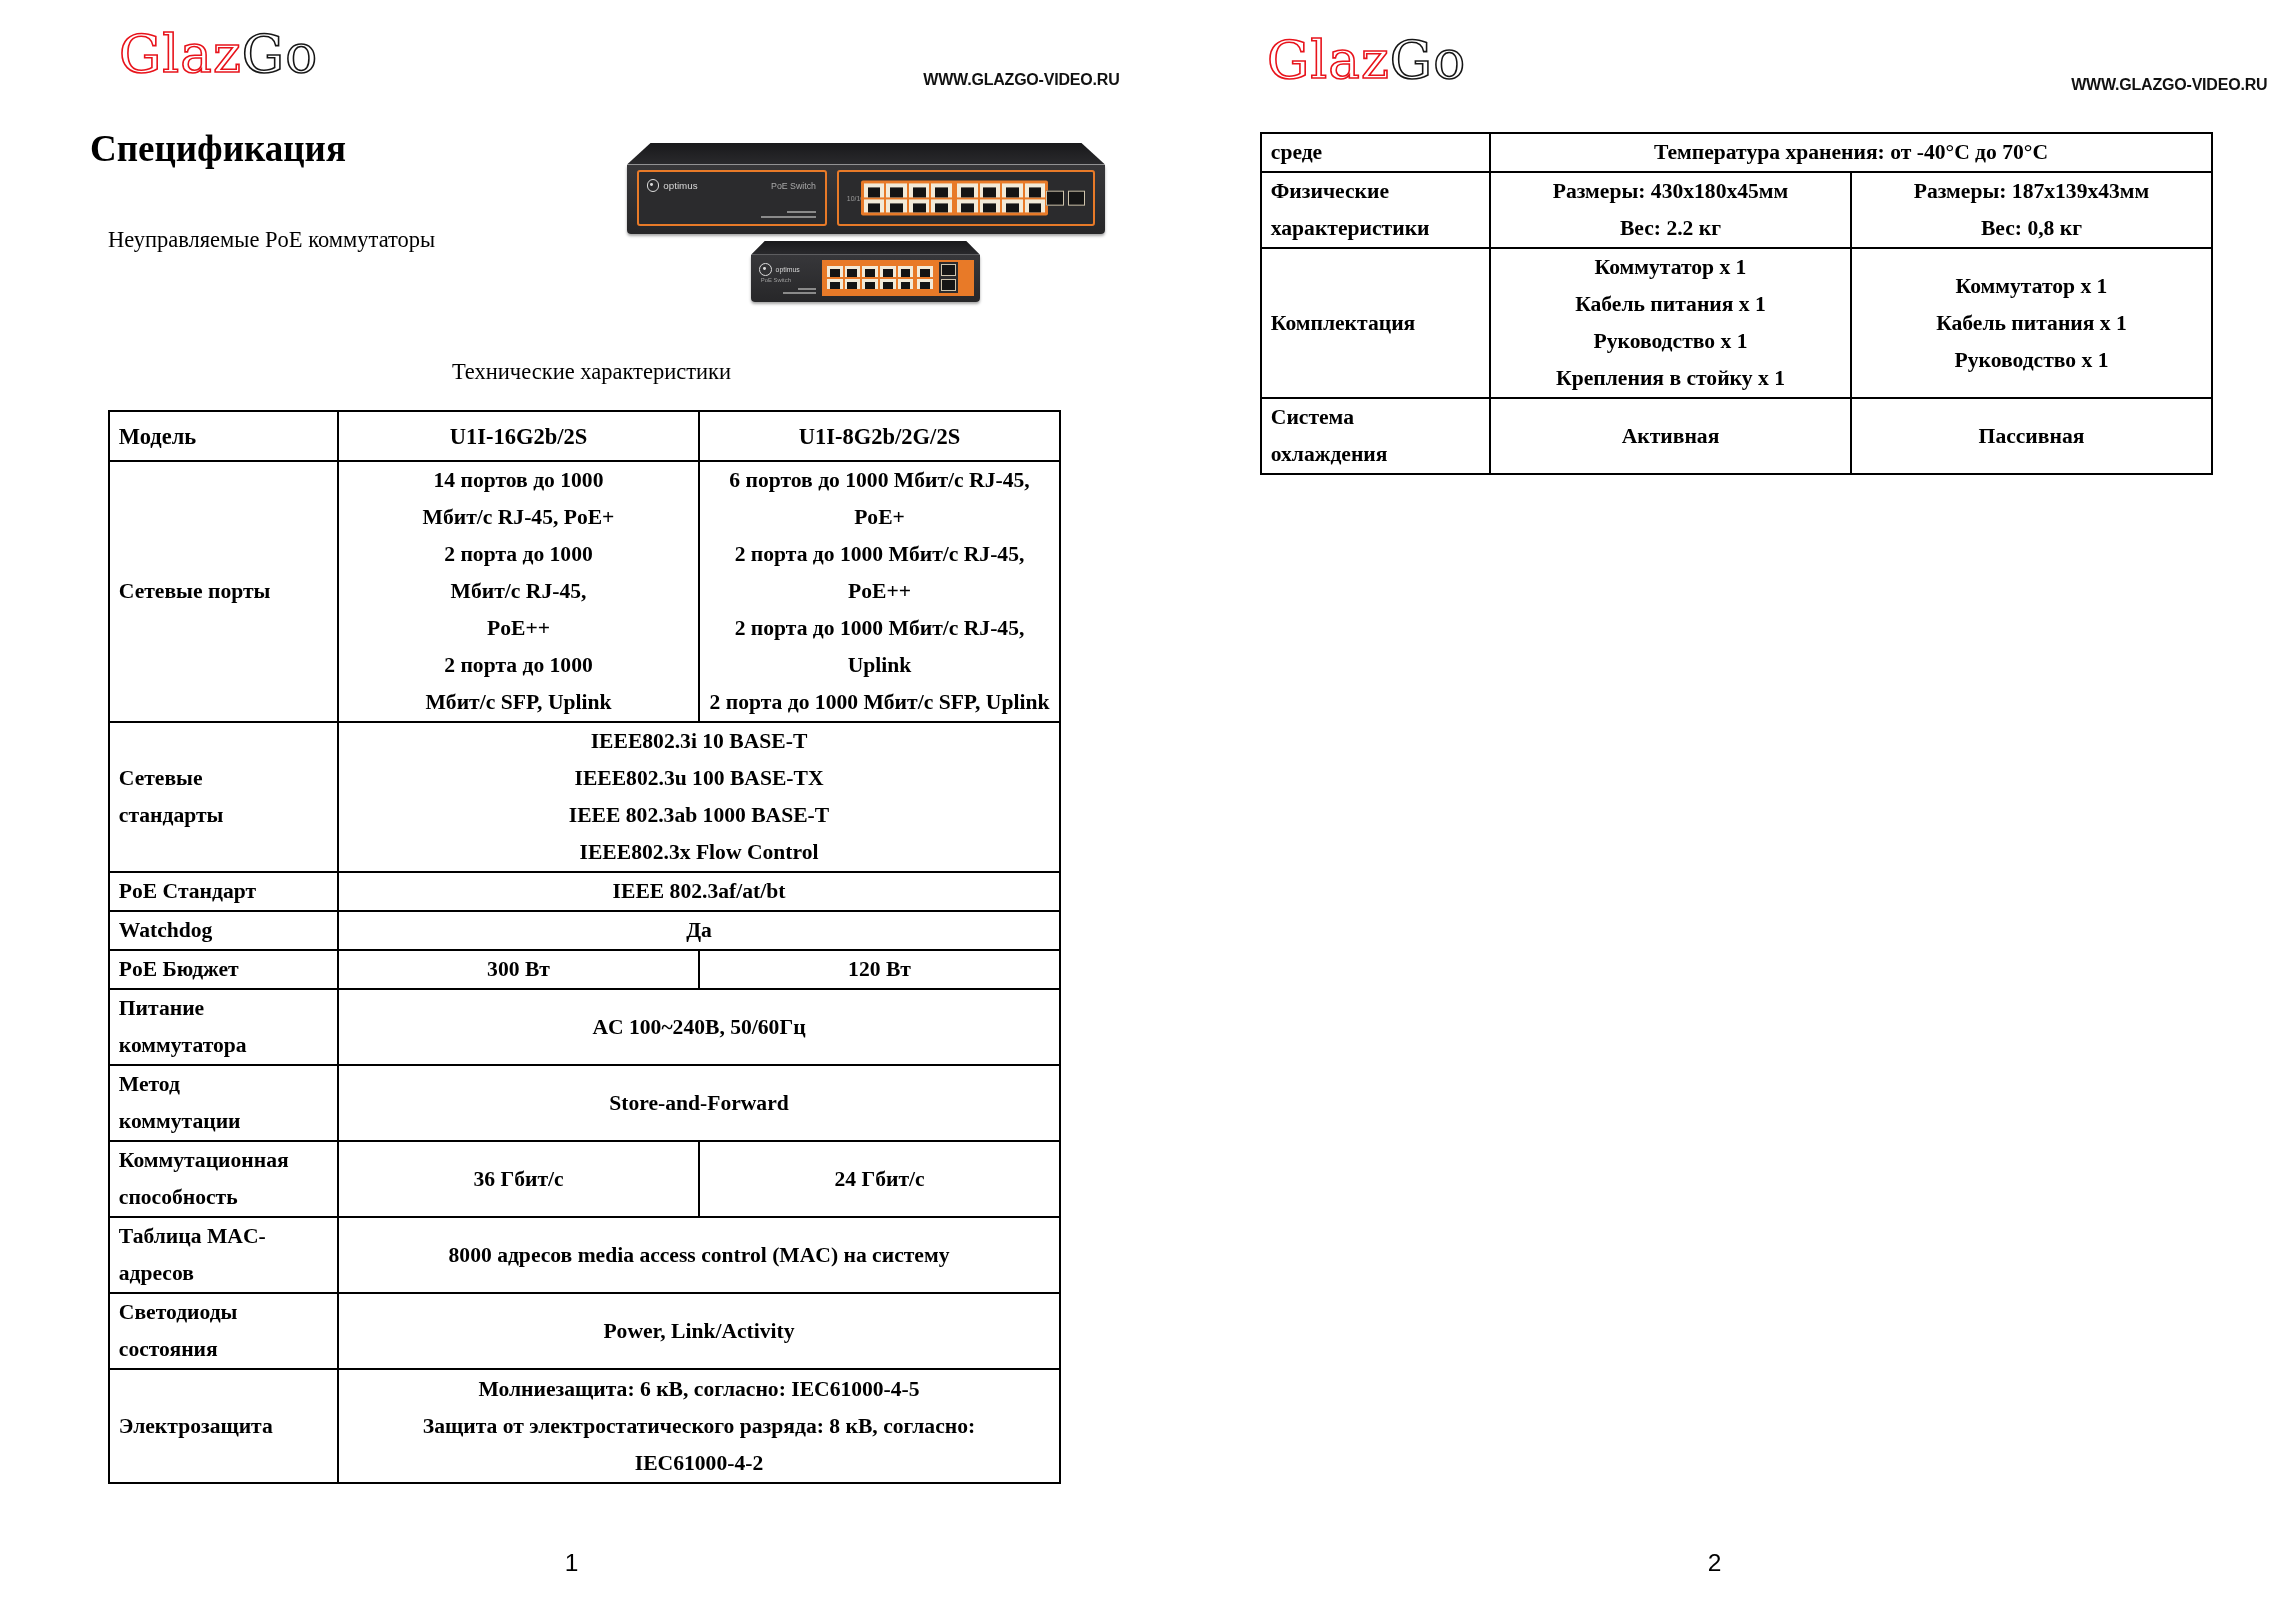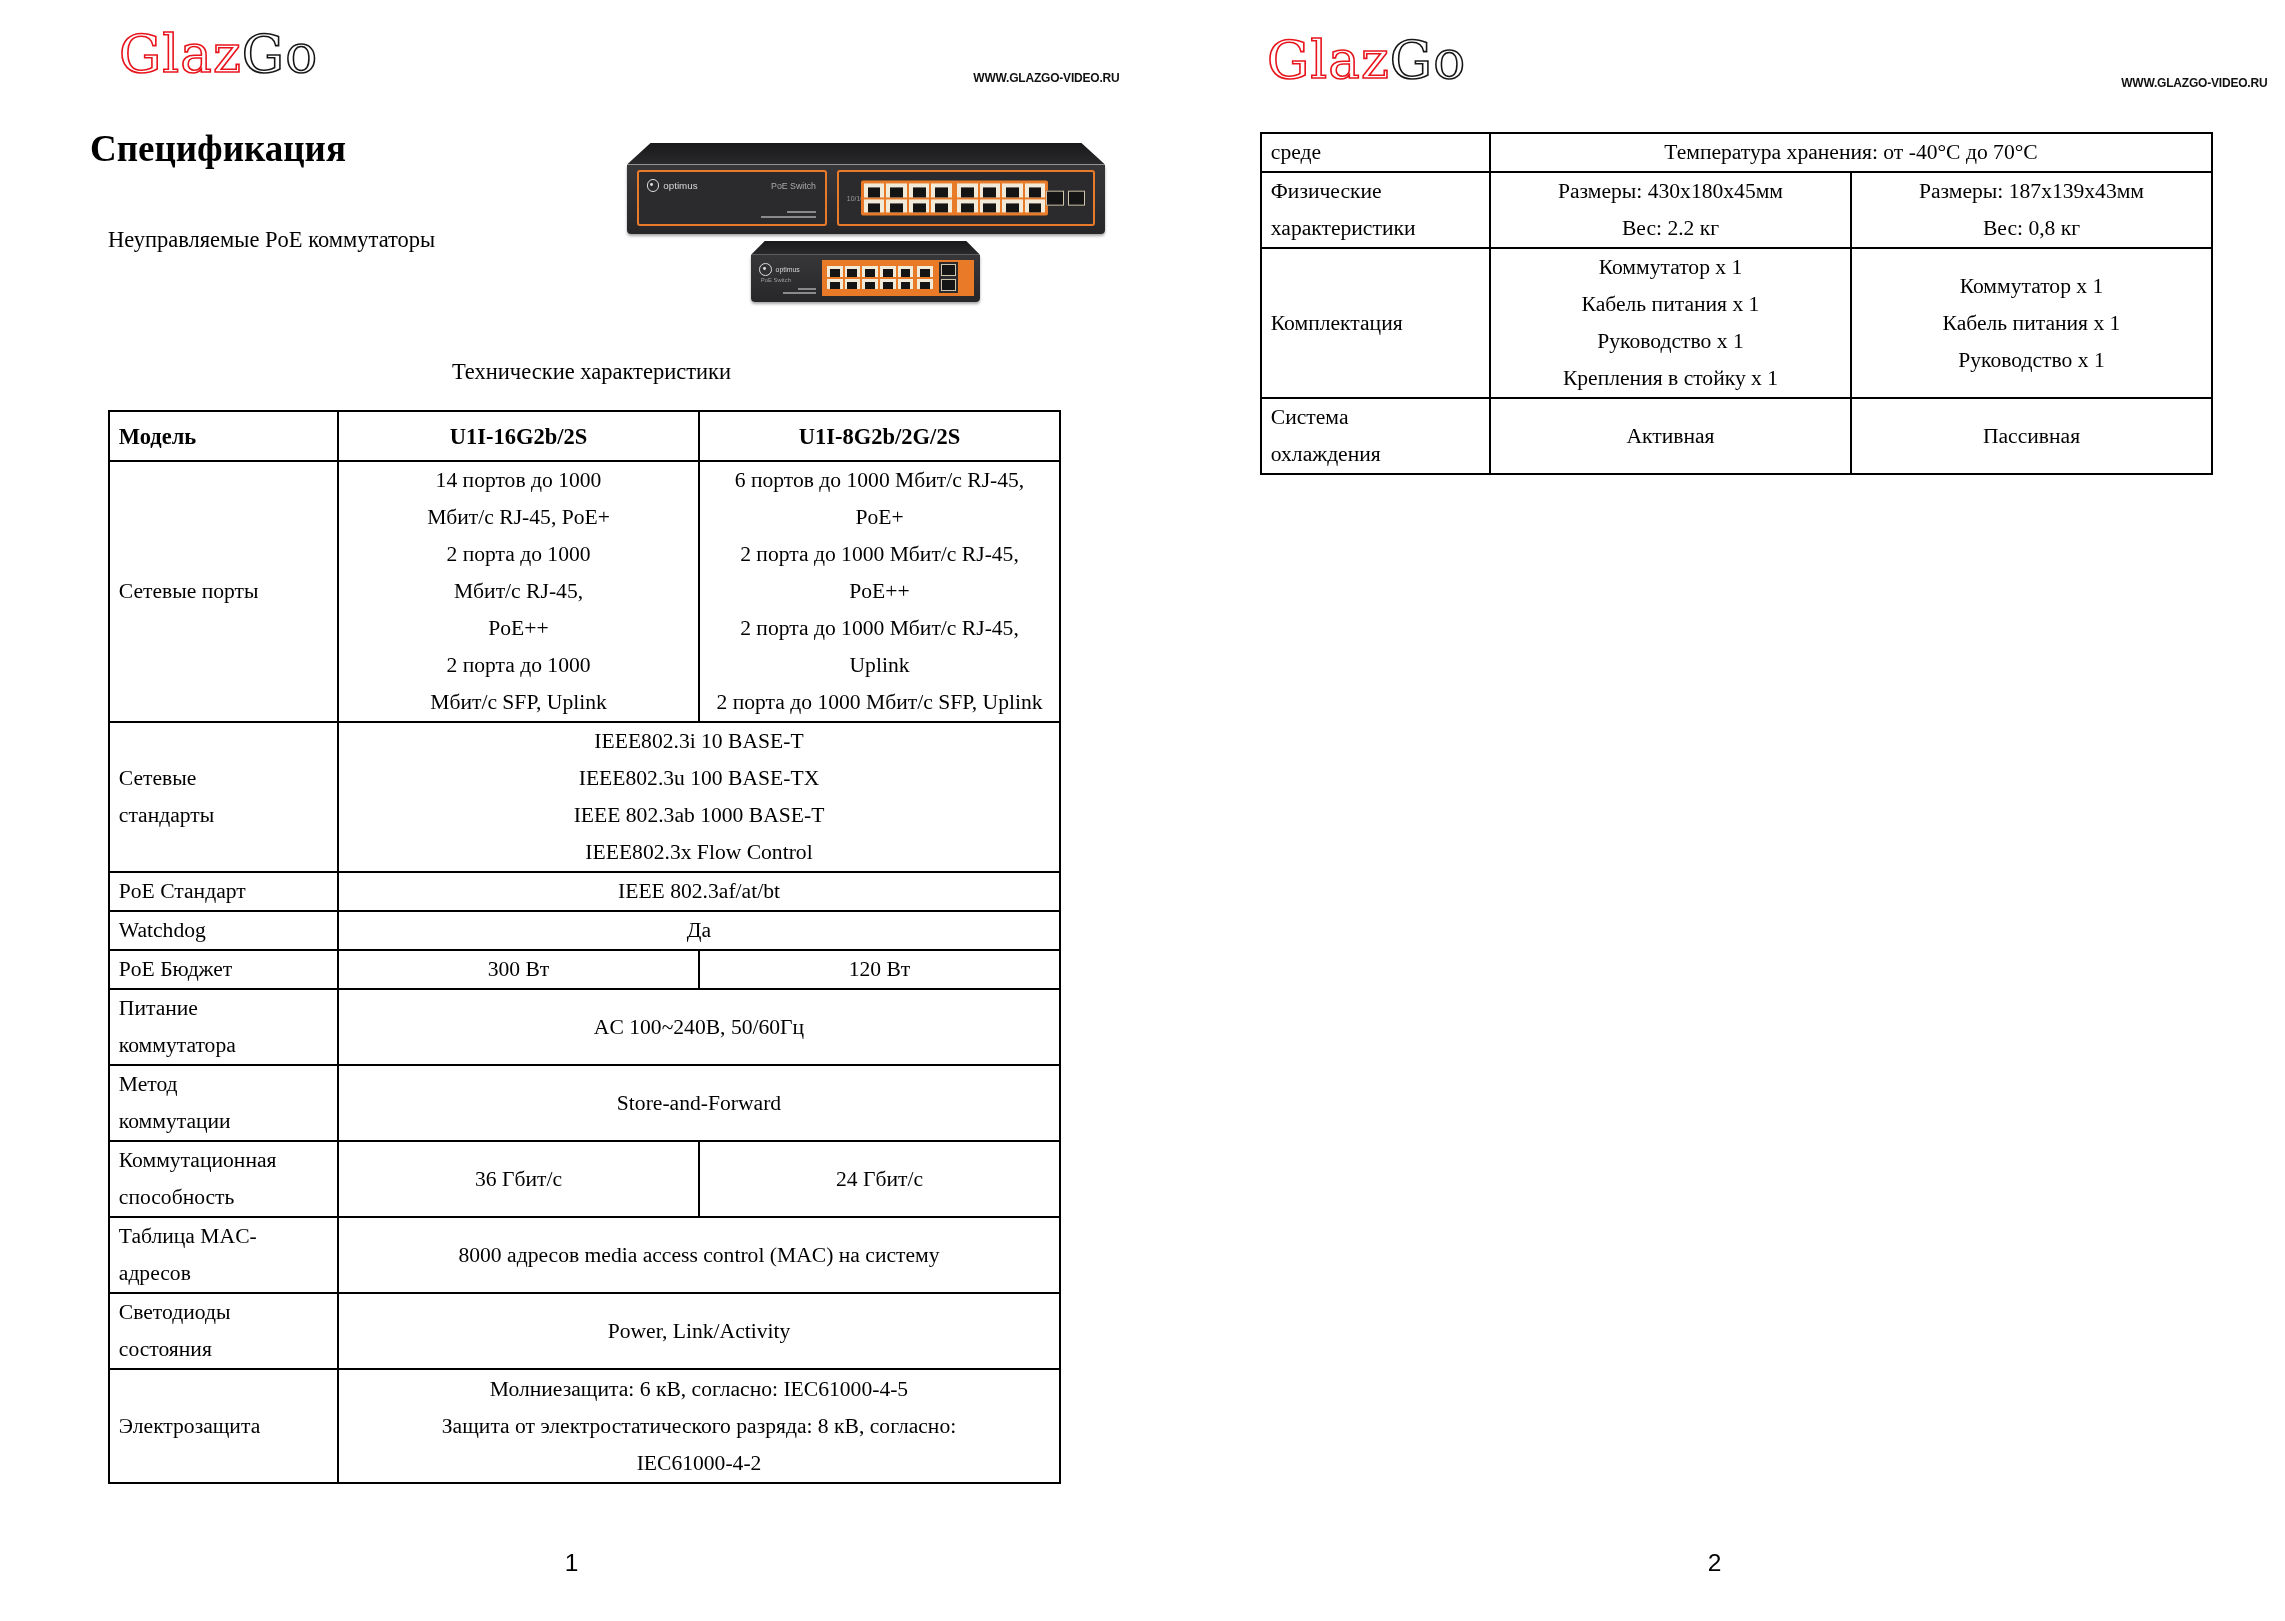--- a/index.html
+++ b/index.html
@@ -15,39 +15,39 @@
   @supports (-webkit-text-stroke:1px black){
     .logo span{color:transparent !important;-webkit-text-stroke-width:1.6px;}
     .logo .lr{-webkit-text-stroke-color:#e8131b;}
     .logo .lb{-webkit-text-stroke-color:#161616;}
   }
   .p1-logo{left:71px;top:27.4px;}
   .p2-logo{left:76px;top:33px;}
 
   
   .url{position:absolute;font-family:"Liberation Sans",sans-serif;font-weight:bold;
-       font-size:12px;letter-spacing:-0.2px;color:#111;}
+       font-size:16px;letter-spacing:-0.2px;color:#111;}
   .p1-url{top:71px;right:23.5px;}
   .p2-url{top:76px;right:18.6px;}
 
   
   .doc-title{position:absolute;left:90px;top:127px;font-size:37px;font-weight:bold;}
   .doc-subtitle{position:absolute;left:108px;top:227px;font-size:22.5px;}
   .tbl-caption{position:absolute;left:116px;top:359px;width:951px;text-align:center;font-size:22.5px;}
 
   
   .pagenum{position:absolute;top:1549px;left:0;width:100%;text-align:center;
            font-family:"Liberation Sans",sans-serif;font-size:24.5px;}
 
   
   table.spec{border-collapse:collapse;table-layout:fixed;font-size:21.6px;}
   .p1-table{position:absolute;left:108px;top:410px;width:951px;}
   .p2-table{position:absolute;left:117px;top:132px;width:951px;}
   table.spec td,table.spec th{border:2px solid #000;vertical-align:middle;
-       white-space:pre-line;line-height:37px;padding:0 3.9px;overflow:hidden;}
+       white-space:pre-line;line-height:37px;padding:0 3.9px;overflow:hidden;font-weight:bold;}
   table.spec th{font-size:22.5px;font-weight:bold;text-align:center;}
   table.spec th.lbl,table.spec td.lbl{text-align:left;padding-left:8.8px;padding-right:3.9px;}
   table.spec td.val{text-align:center;}
 
   
   .sw{position:absolute;}
   .sw-large{left:627px;top:143px;width:478px;height:90px;}
   .sw-small{left:751px;top:241px;width:229px;height:61px;}
   .sw-top{background:linear-gradient(#19191b,#2a2a2d);}
   .sw-large .sw-top{height:21.6px;clip-path:polygon(23.5px 0,calc(100% - 23.5px) 0,100% 100%,0 100%);}

